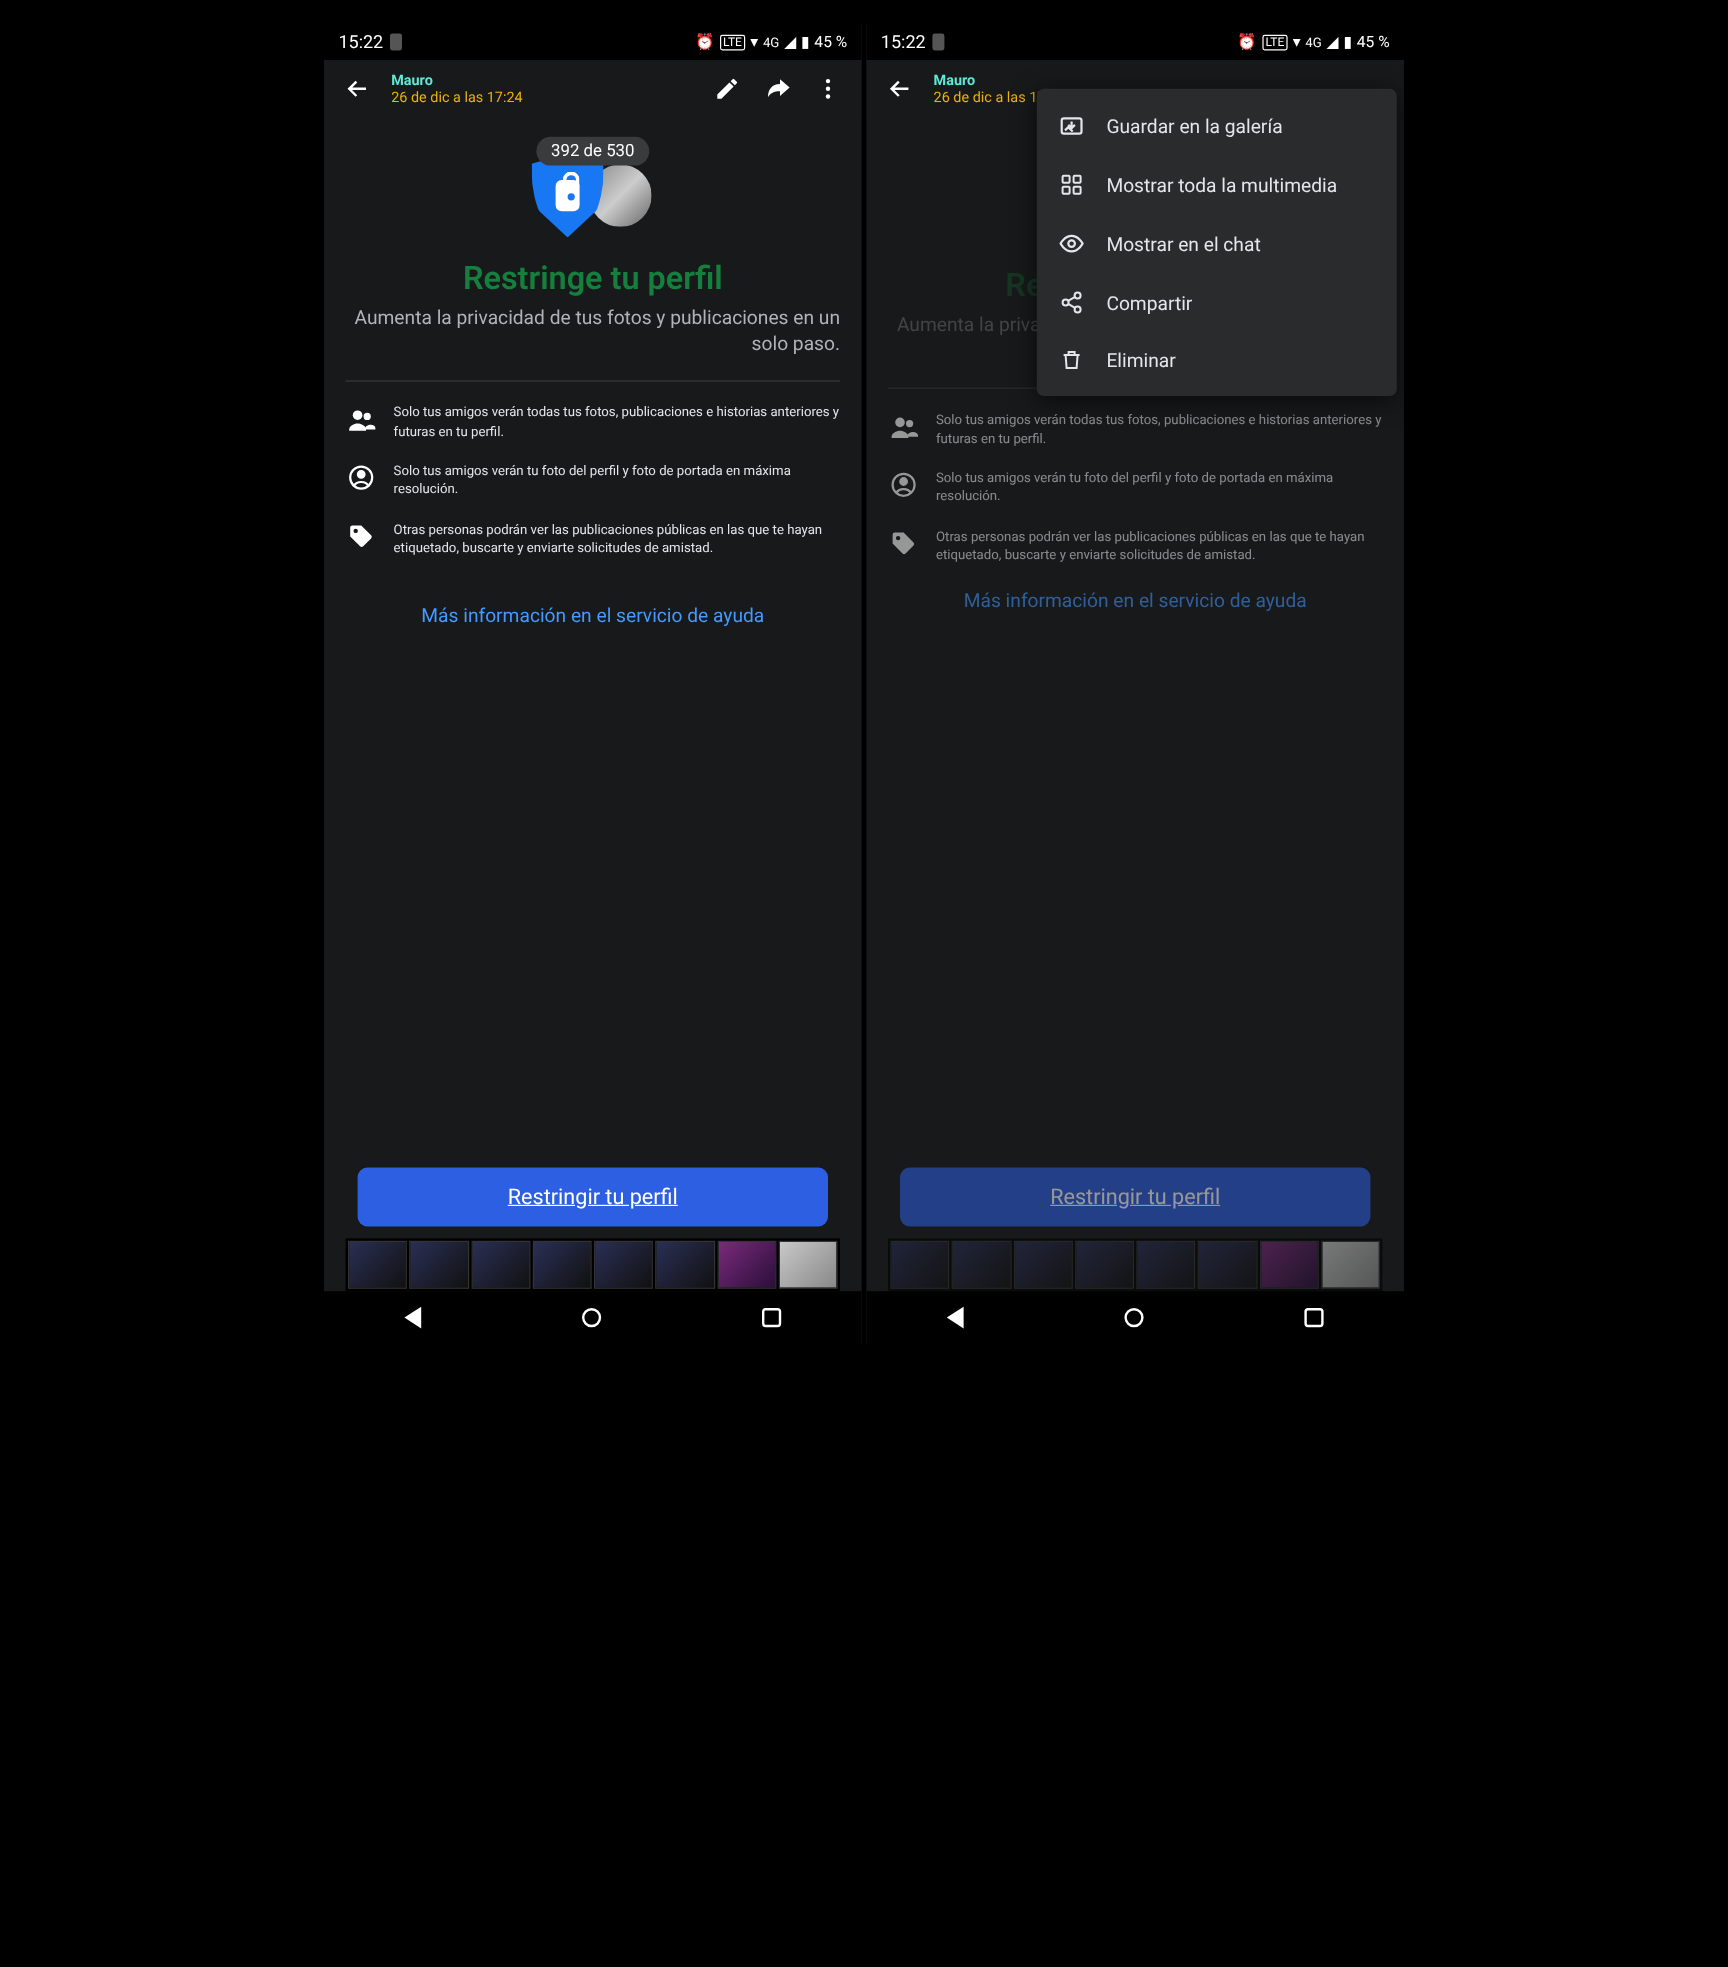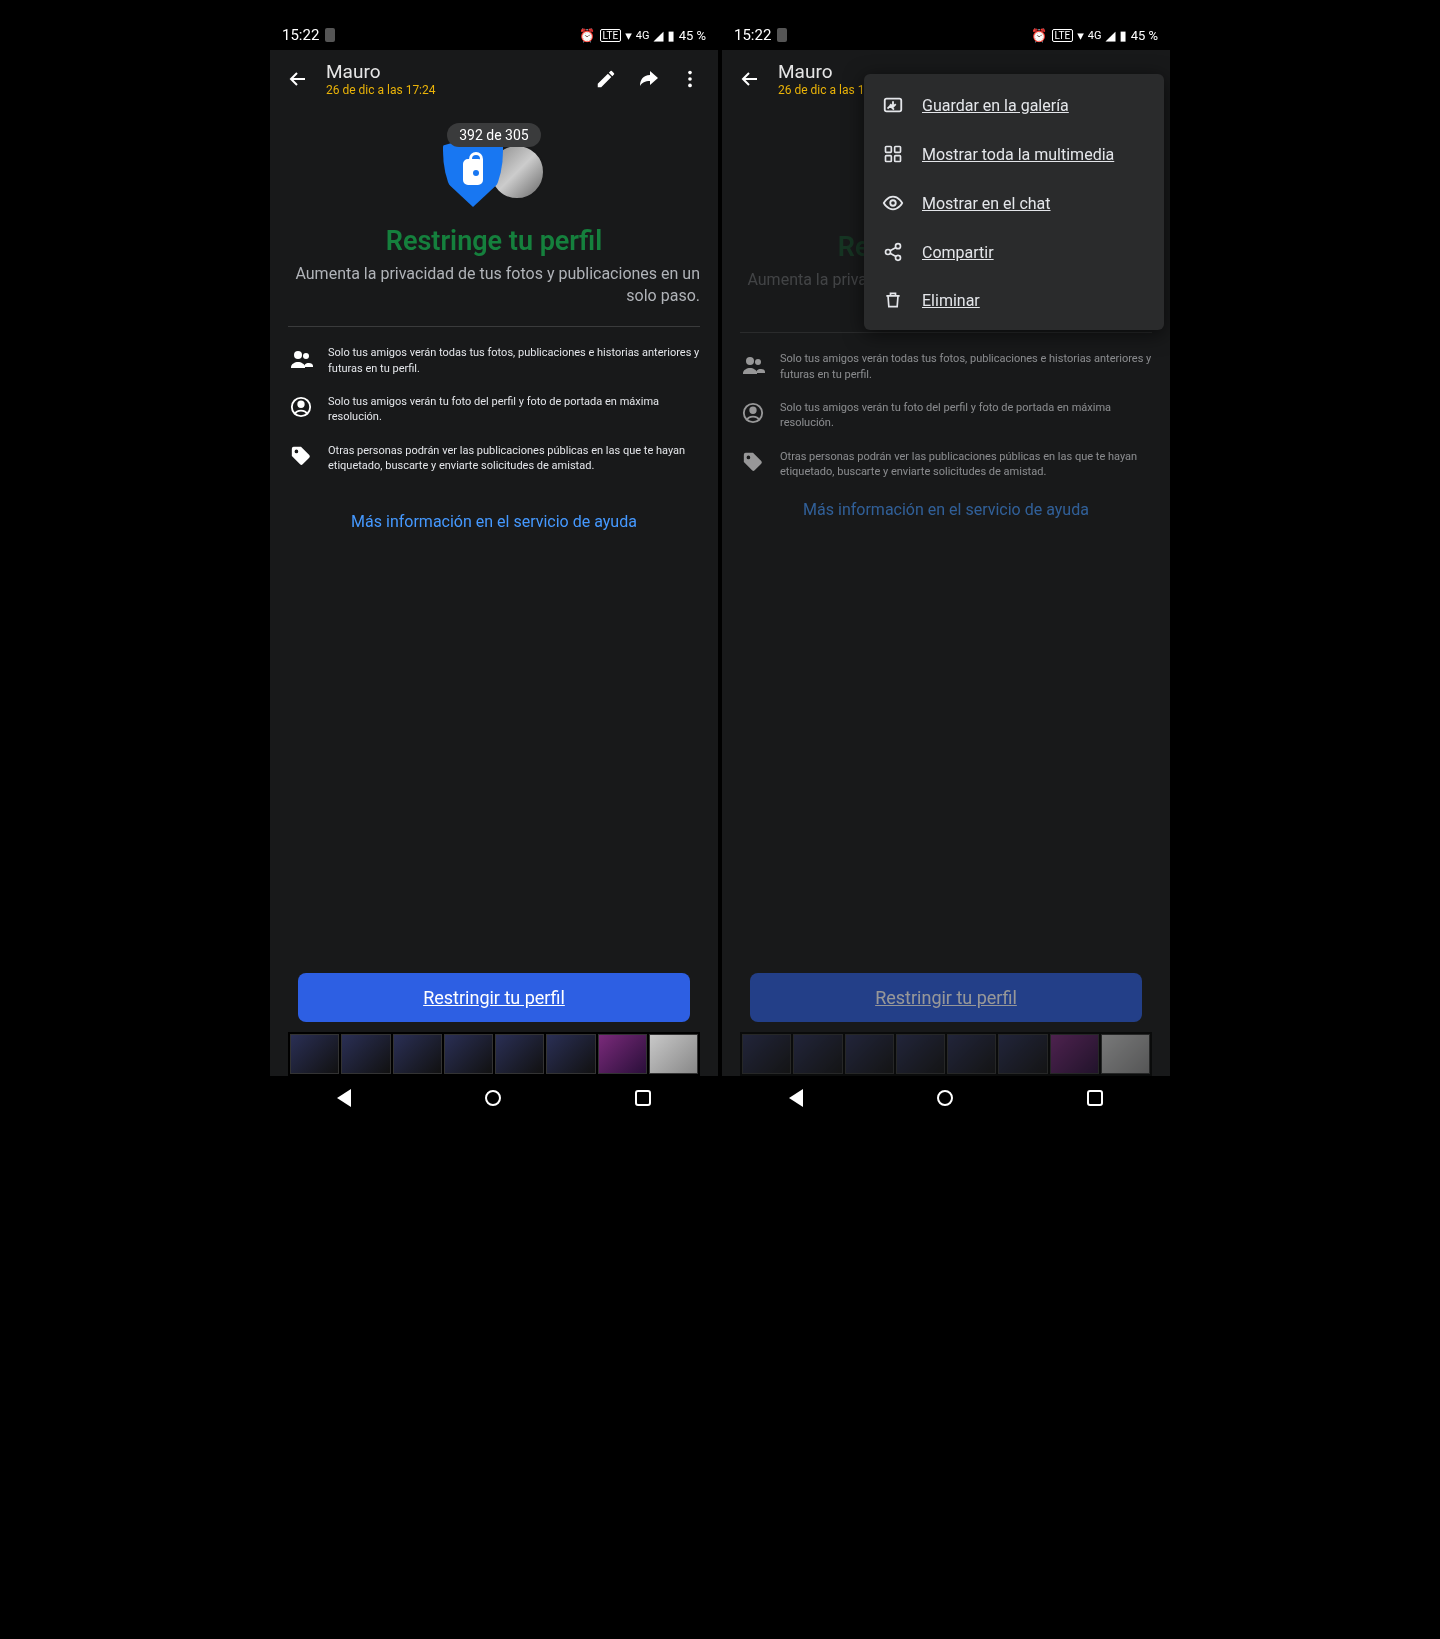--- a/index.html
+++ b/index.html
@@ -38,21 +38,21 @@
   .status-right { display:flex; align-items:center; gap:4px; font-size:13px; }
   .status-notch { width:10px; height:14px; background:#555; border-radius:2px; display:inline-block; }
   .appbar {
     display:flex;
     align-items:center;
     padding: 10px 14px;
     gap: 14px;
     background:#18191a;
   }
   .appbar .title-block { flex:1; }
-  .appbar .title { font-size:19px; font-weight:400; color:#e5e5e5; }
+  .appbar .title { font-size:12px; font-weight:700; color:#5eead4; }
   .appbar .subtitle { font-size:12px; color:#eab308; }
   .icon-btn { width:28px; height:28px; display:flex; align-items:center; justify-content:center; cursor:pointer; }
   .content {
     flex:1;
     padding: 16px 18px 0 18px;
     display:flex;
     flex-direction:column;
     overflow:hidden;
   }
   .counter-chip {
@@ -192,21 +192,20 @@
   .popup {
     position:absolute;
     top:54px;
     right:6px;
     width:300px;
     background:#2a2b2c;
     border-radius:6px;
     padding:6px 0;
     box-shadow:0 4px 20px rgba(0,0,0,0.6);
     z-index:10;
-    text-decoration:underline;
   }
   .popup-item {
     display:flex;
     align-items:center;
     gap:18px;
     padding:14px 18px;
     font-size:16px;
     color:#e4e6ea;
     cursor:pointer;
   }
@@ -257,21 +256,21 @@
     <div class="icon-btn">
       <svg width="22" height="22" viewBox="0 0 24 24" fill="#fff">
           <circle cx="12" cy="5" r="2"></circle>
           <circle cx="12" cy="12" r="2"></circle>
           <circle cx="12" cy="19" r="2"></circle>
         </svg>
     </div>
   </div>
 
   <div class="content">
-    <div class="counter-chip">392 de 305</div>
+    <div class="counter-chip">392 de 530</div>
     <div class="hero-icons">
       <div class="shield">
           <div class="lock"></div>
         </div>
       <div class="avatar"></div>
     </div>
     <div class="big-title">Restringe tu perfil</div>
     <div class="big-sub">Aumenta la privacidad de tus fotos y publicaciones en un solo paso.</div>
     <div class="divider"></div>
 

